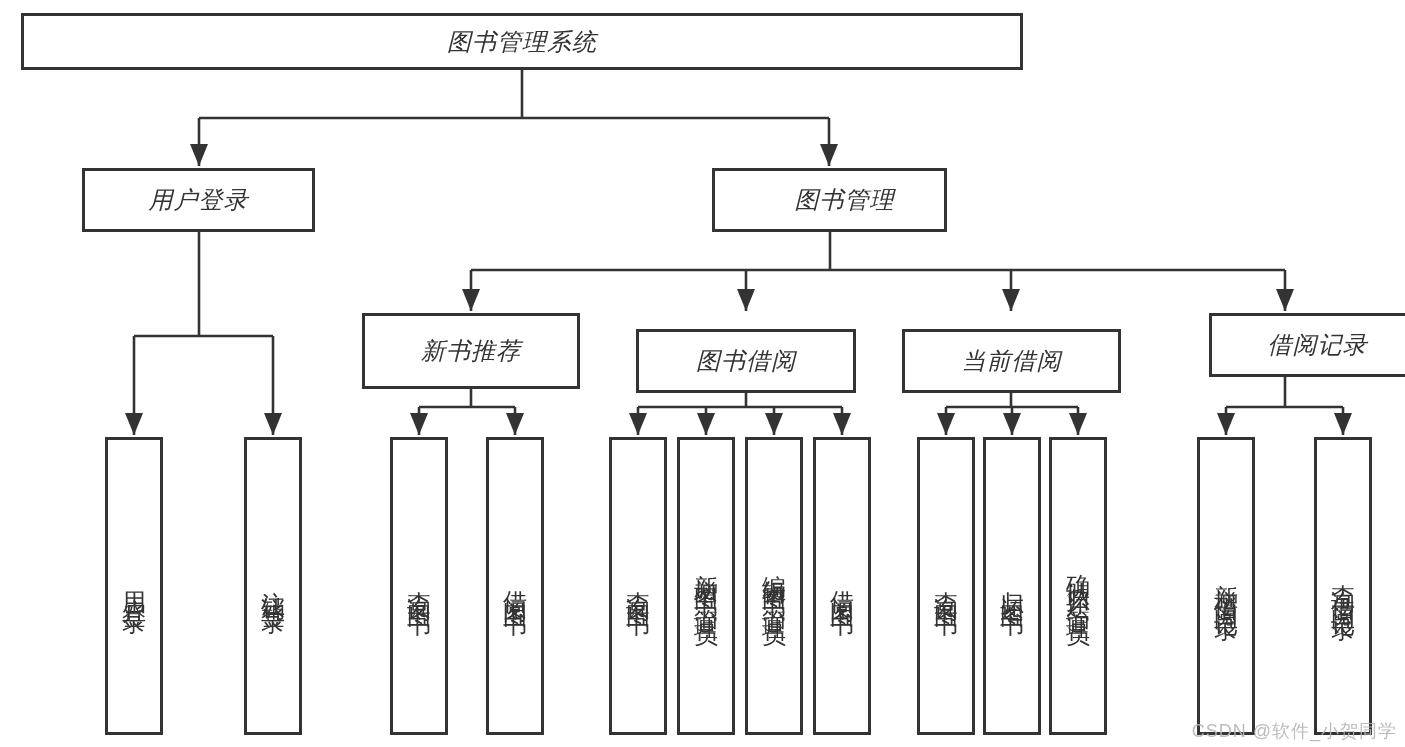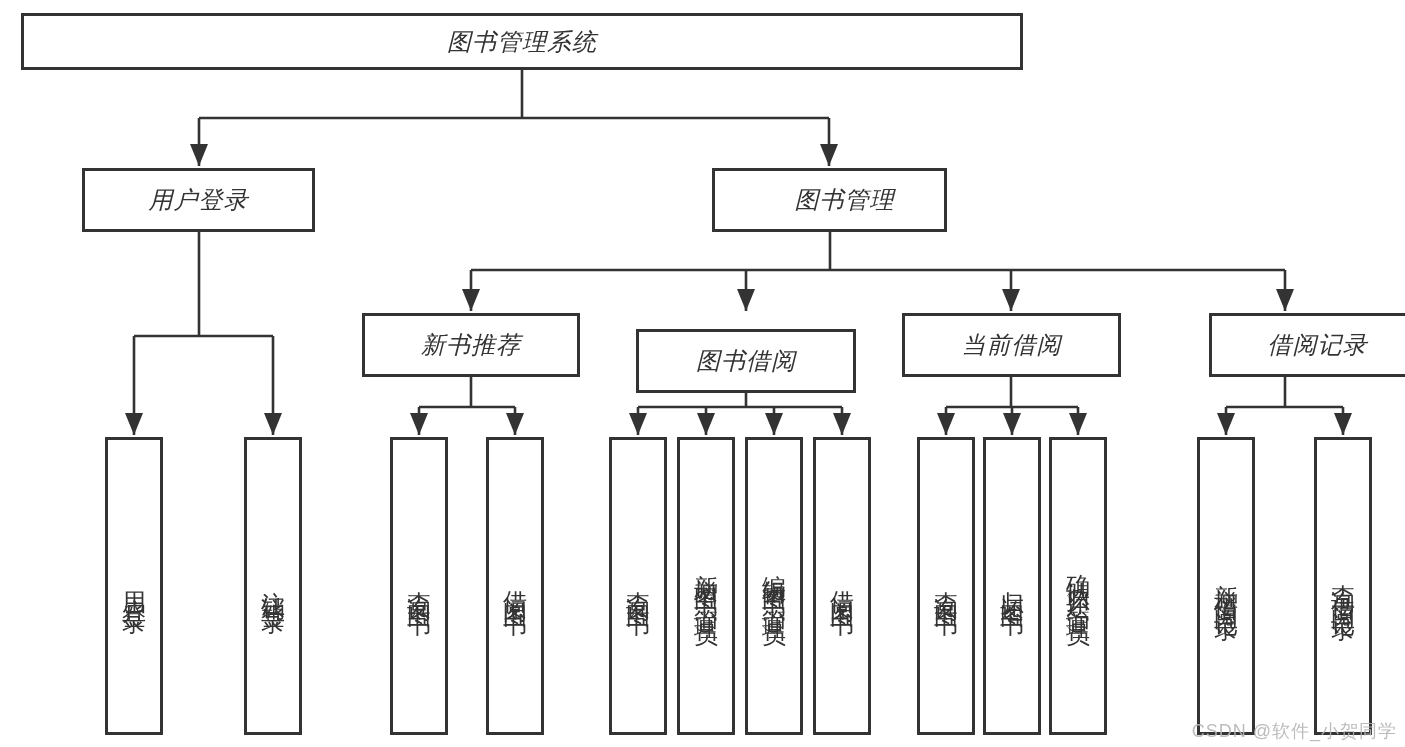--- a/index.html
+++ b/index.html
@@ -107,27 +107,27 @@
     <span class="hlabel">图书管理系统</span>
   </div>
 
   <div class="box" style="left:82px; top:168px; width:233px; height:64px;">
     <span class="hlabel">用户登录</span>
   </div>
   <div class="box" style="left:712px; top:168px; width:235px; height:64px;padding-left:30px;">
     <span class="hlabel">图书管理</span>
   </div>
 
-  <div class="box" style="left:362px; top:313px; width:218px; height:64px;">
+  <div class="box" style="left:362px; top:313px; width:218px; height:76px;">
     <span class="hlabel">新书推荐</span>
   </div>
   <div class="box" style="left:636px; top:313px; width:220px; height:64px;margin-top:16px;">
     <span class="hlabel">图书借阅</span>
   </div>
-  <div class="box" style="left:902px; top:313px; width:219px; height:64px;">
+  <div class="box" style="left:902px; top:329px; width:219px; height:64px;">
     <span class="hlabel">当前借阅</span>
   </div>
   <div class="box" style="left:1177px; top:313px; width:217px; height:64px;margin-left:32px;">
     <span class="hlabel">借阅记录</span>
   </div>
 
   <div class="box" style="left:105px; top:437px; width:58px; height:298px;">
     <span class="vlabel">用户登录</span>
   </div>
   <div class="box" style="left:244px; top:437px; width:58px; height:298px;">

